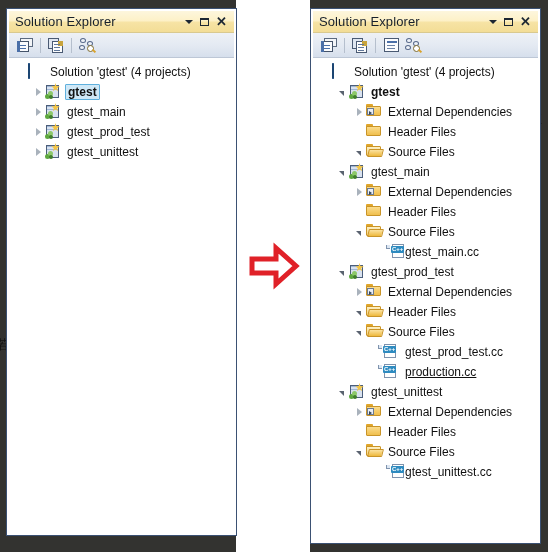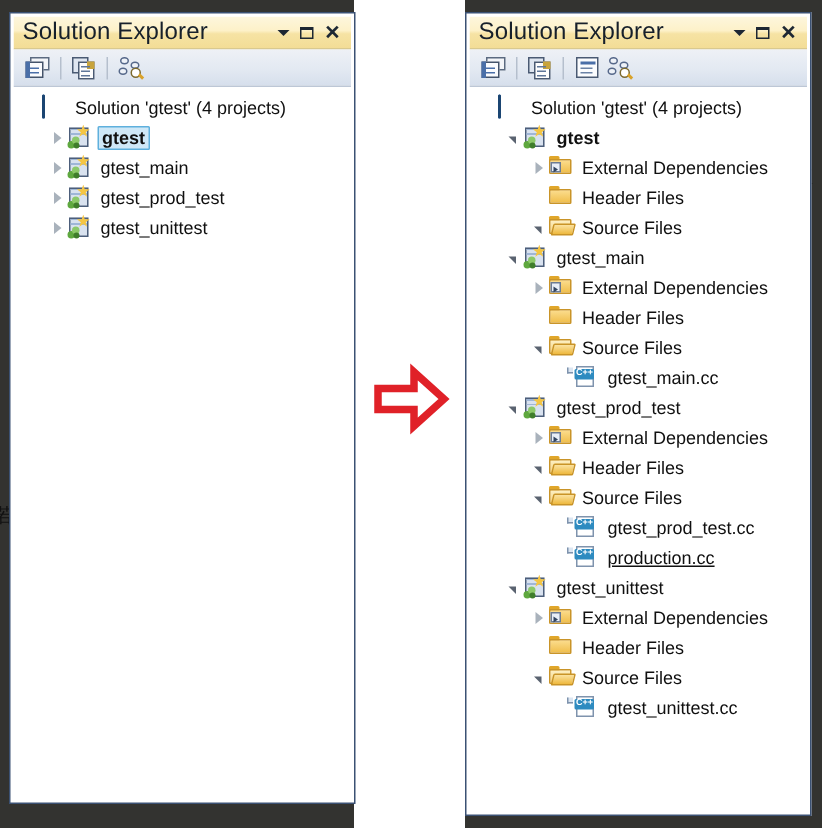--- a/index.html
+++ b/index.html
@@ -45,21 +45,21 @@
 
   .titlebar{
     height:22px;
     background:linear-gradient(to bottom,#fdf6dd 0%,#fdf1c8 45%,#f6e3a4 55%,#f3dd96 100%);
     border-bottom:1px solid #d9c98f;
     display:flex;align-items:center;
     padding:0 4px 0 6px;
     box-sizing:border-box;
   }
   .title-text{
-    font-size:16px;color:#17202b;
+    font-size:13px;color:#17202b;
     flex:1;white-space:nowrap;overflow:hidden;
     letter-spacing:0.1px;
   }
   .title-btns{display:flex;align-items:center;gap:7px;padding-right:3px;}
   .tb-caret{
     width:0;height:0;border-left:4px solid transparent;border-right:4px solid transparent;
     border-top:4px solid #1d2733;display:inline-block;
   }
   .tb-max{
     width:9px;height:8px;border:1px solid #1d2733;border-top-width:2px;
@@ -431,21 +431,21 @@
           <span class="icon"><span class="ic-folder"><i class="tab"></i><i class="bd"></i></span></span>
           <span class="label">Header Files</span>
         </div>
         <div class="row" style="padding-left: 40px;">
           <span class="expander">
             <i class="tri-open"></i>
           </span>
           <span class="icon"><span class="ic-folder open"><i class="tab"></i><i class="bd"></i><i class="flap"></i></span></span>
           <span class="label">Source Files</span>
         </div>
-        <div class="row" style="padding-left: 57px;">
+        <div class="row" style="padding-left: 57px; text-align: center;">
           <span class="expander"></span>
           <span class="icon"><span class="ic-file"><i class="pg"></i><i class="fold"></i><span class="tag">C++</span></span></span>
           <span class="label">gtest_main.cc</span>
         </div>
         <div class="row" style="padding-left: 23px;">
           <span class="expander">
             <i class="tri-open"></i>
           </span>
           <span class="icon"><span class="ic-proj"><i class="body"></i><i class="grid"></i><i class="star"></i><span class="blob">
                 <i class="b1"></i>
@@ -508,20 +508,20 @@
           <span class="icon"><span class="ic-folder"><i class="tab"></i><i class="bd"></i></span></span>
           <span class="label">Header Files</span>
         </div>
         <div class="row" style="padding-left: 40px;">
           <span class="expander">
             <i class="tri-open"></i>
           </span>
           <span class="icon"><span class="ic-folder open"><i class="tab"></i><i class="bd"></i><i class="flap"></i></span></span>
           <span class="label">Source Files</span>
         </div>
-        <div class="row" style="padding-left: 57px;">
+        <div class="row" style="padding-left: 57px; text-align: center;">
           <span class="expander"></span>
           <span class="icon"><span class="ic-file"><i class="pg"></i><i class="fold"></i><span class="tag">C++</span></span></span>
           <span class="label">gtest_unittest.cc</span>
         </div>
       </div>
   </div>
 </div>
 
 </body></html>

